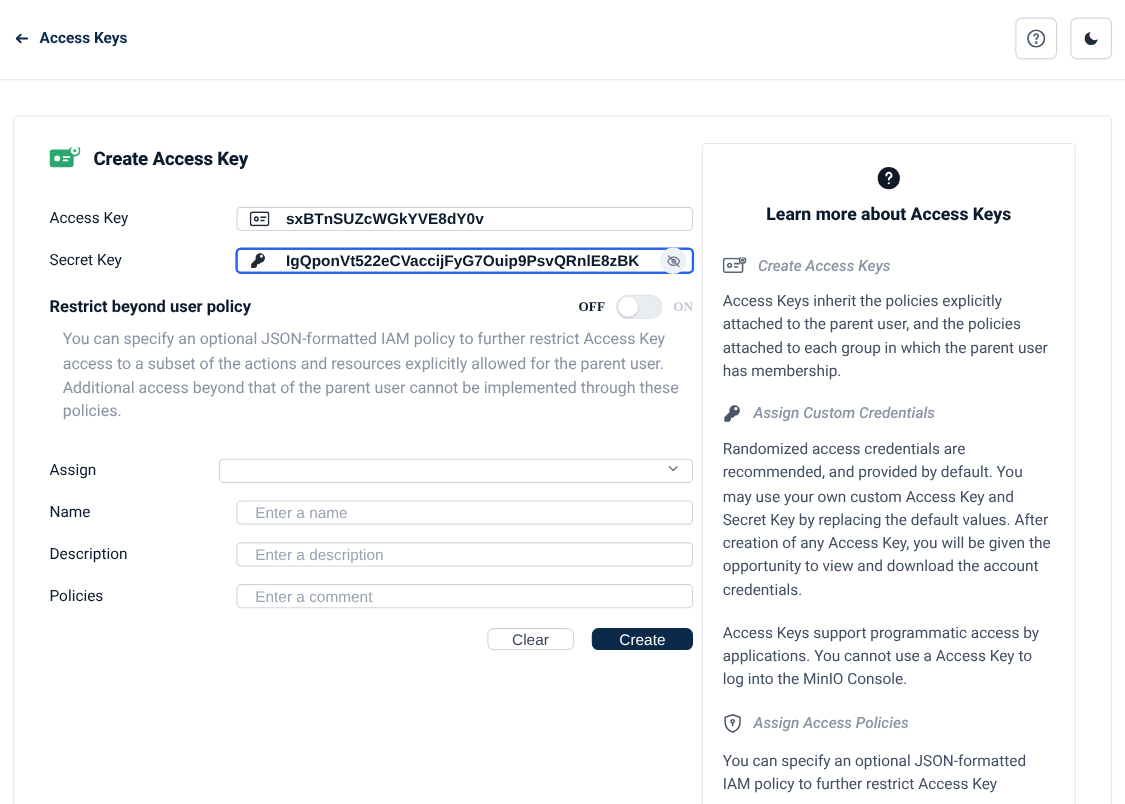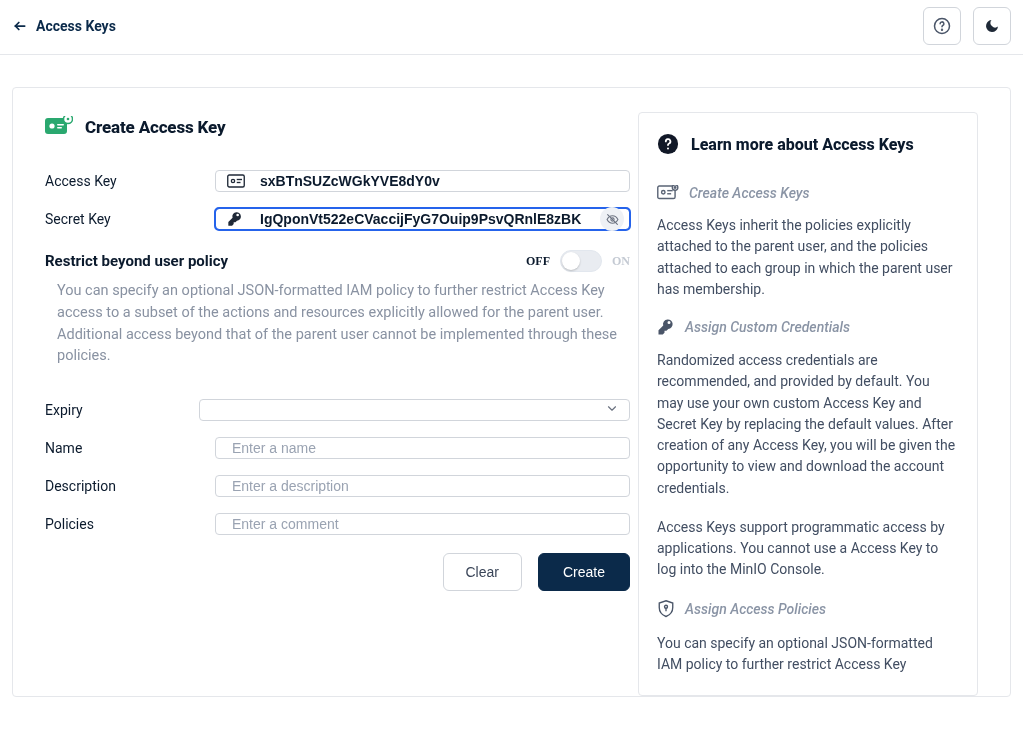--- a/index.html
+++ b/index.html
@@ -25,21 +25,21 @@
     background: #ffffff;
     min-height: 731px;
   }
   
   .topbar {
     display: flex;
     align-items: center;
     justify-content: space-between;
     padding: 10px 12px 12px 8px;
     border-bottom: 1px solid var(--border);
-    height: 55px;
+    height: 73px;
   }
   .topbar-left {
     display: flex;
     align-items: center;
     gap: 4px;
     color: #0b2a4a;
   }
   .back-icon {
     display: inline-flex;
     align-items: center;
@@ -229,21 +229,21 @@
   }
   
   .buttons {
     display: flex;
     justify-content: flex-end;
     gap: 16px;
     margin-top: 18px;
     margin-bottom: 24px;
   }
   .btn {
-    height: 38px;
+    height: 20px;
     border-radius: 6px;
     font-size: 14px;
     font-weight: 500;
     padding: 0 22px;
     cursor: pointer;
     display: inline-flex;
     align-items: center;
   }
   .btn-secondary {
     background: #fff;
@@ -255,20 +255,21 @@
     border: 1px solid var(--primary-dark);
     color: #fff;
     padding: 0 24px;
   }
   
   .info-header {
     display: flex;
     align-items: center;
     gap: 12px;
     margin-bottom: 30px;
+    flex-direction: column;
   }
   .info-header h2 {
     margin: 0;
     font-size: 16px;
     font-weight: 800;
   }
   .info-sub {
     display: flex;
     align-items: center;
     gap: 10px;
@@ -372,21 +373,21 @@
             <div class="switch">
                 <div class="knob"></div>
               </div>
             <span class="on">ON</span>
           </div>
         </div>
         <div class="help-text">You can specify an optional JSON-formatted IAM policy to further restrict Access Key access to a subset of the actions and resources explicitly allowed for the parent user. Additional access beyond that of the parent user cannot be implemented through these policies.</div>
       </div>
 
       <div class="row" style="margin-top:32px;">
-        <div class="label" style="flex-basis:154px;">Expiry</div>
+        <div class="label" style="flex-basis:154px;">Assign</div>
         <div class="field">
           <div class="select">
             <span></span>
             <span class="chev">
               <svg width="14" height="14" viewBox="0 0 24 24" fill="none" stroke="#6b7280" stroke-width="2" stroke-linecap="round" stroke-linejoin="round">
                   <polyline points="6 9 12 15 18 9"></polyline>
                 </svg>
             </span>
           </div>
         </div>

